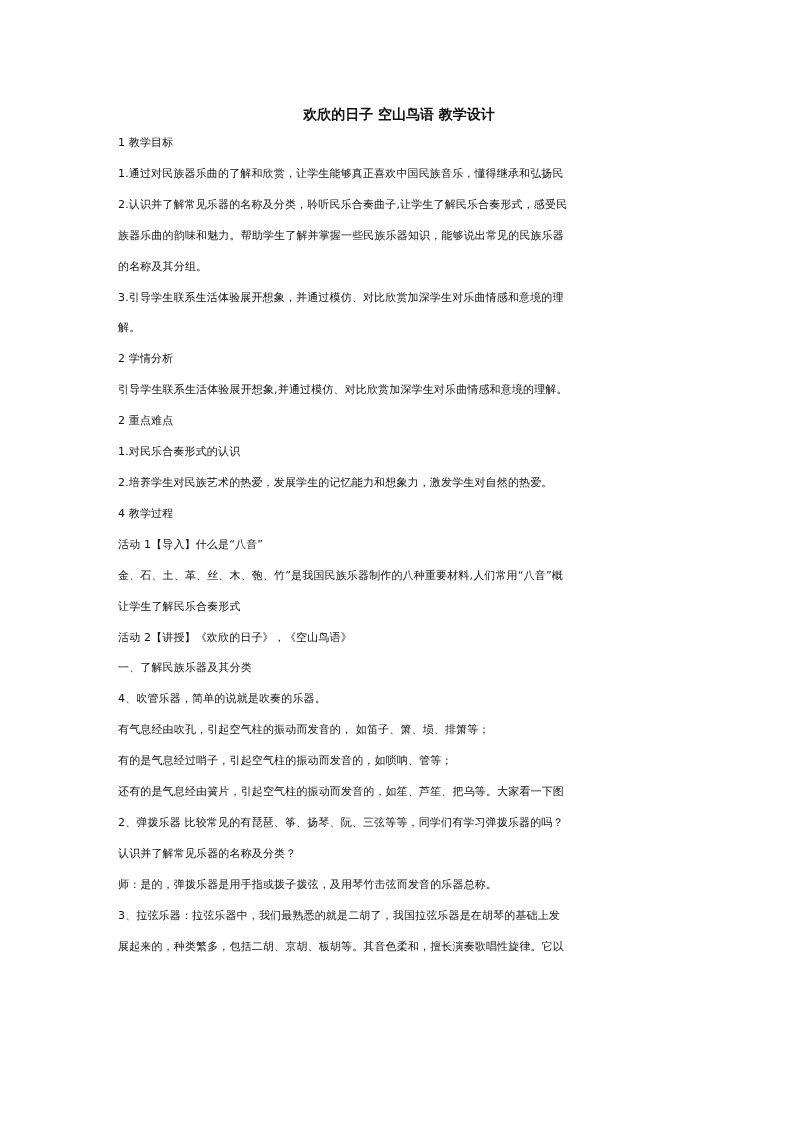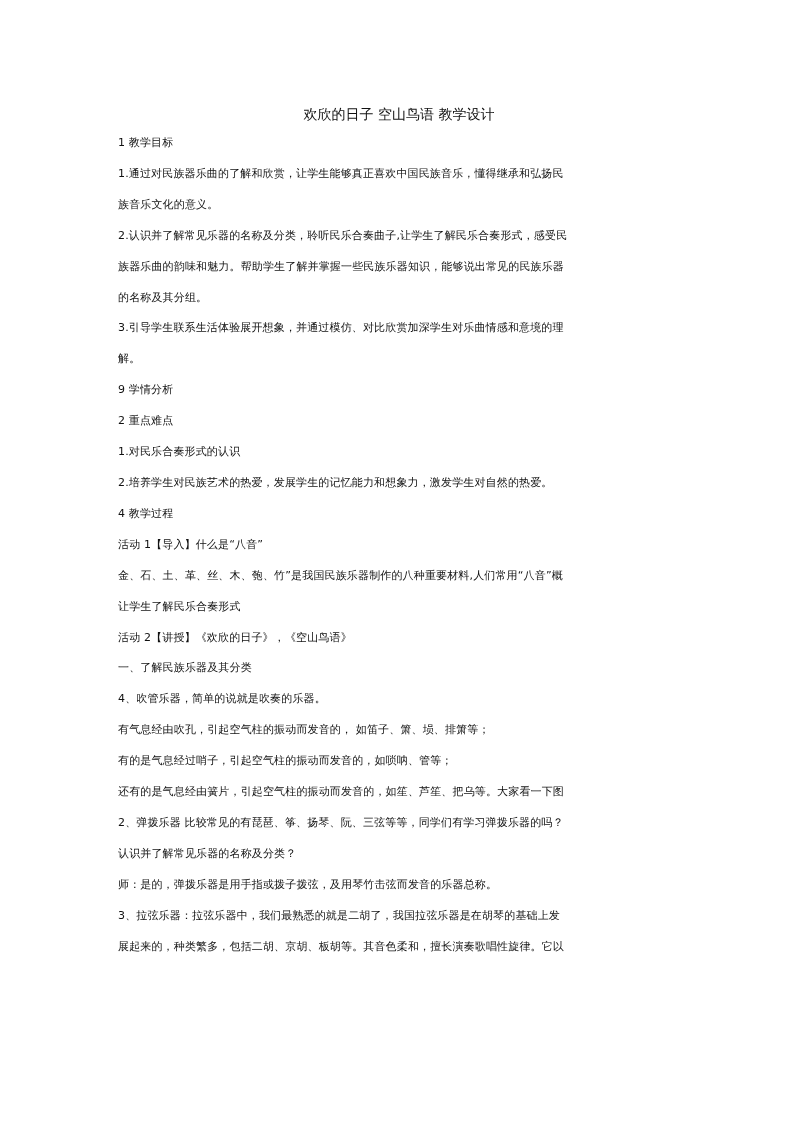--- a/index.html
+++ b/index.html
@@ -1,36 +1,36 @@
 <!DOCTYPE html>
 <html><head>
 <meta charset="utf-8">
 <style>
   html, body { margin: 0; padding: 0; background: #ffffff; }
   body { width: 794px; height: 1123px; position: relative; overflow: hidden;
          font-family: "DejaVu Sans", "Liberation Sans", sans-serif; color: #111; }
   .page { position: absolute; left: 118px; top: 100px; width: 562px; }
-  .title { text-align: center; font-weight: normal; font-size: 14px; line-height: 28px; height: 28px; margin-left: 0; }
+  .title { text-align: center; font-weight: bold; font-size: 14px; line-height: 28px; height: 28px; margin-left: 0; }
   .line { font-size: 11px; line-height: 30.9px; white-space: nowrap; letter-spacing: 0.15px; }
 </style>
 </head>
 <body>
 
 <div class="page">
   <div class="title">欢欣的日子 空山鸟语 教学设计</div>
   <div>
     <div class="line">1 教学目标</div>
     <div class="line">1.通过对民族器乐曲的了解和欣赏，让学生能够真正喜欢中国民族音乐，懂得继承和弘扬民</div>
-    <div class="line">族音乐文化的意义。</div>
     <div class="line">2.认识并了解常见乐器的名称及分类，聆听民乐合奏曲子,让学生了解民乐合奏形式，感受民</div>
     <div class="line">族器乐曲的韵味和魅力。帮助学生了解并掌握一些民族乐器知识，能够说出常见的民族乐器</div>
     <div class="line">的名称及其分组。</div>
     <div class="line">3.引导学生联系生活体验展开想象，并通过模仿、对比欣赏加深学生对乐曲情感和意境的理</div>
     <div class="line">解。</div>
-    <div class="line">9 学情分析</div>
+    <div class="line">2 学情分析</div>
+    <div class="line">引导学生联系生活体验展开想象,并通过模仿、对比欣赏加深学生对乐曲情感和意境的理解。</div>
     <div class="line">2 重点难点</div>
     <div class="line">1.对民乐合奏形式的认识</div>
     <div class="line">2.培养学生对民族艺术的热爱，发展学生的记忆能力和想象力，激发学生对自然的热爱。</div>
     <div class="line">4 教学过程</div>
     <div class="line">活动 1【导入】什么是“八音”</div>
     <div class="line">金、石、土、革、丝、木、匏、竹”是我国民族乐器制作的八种重要材料,人们常用“八音”概</div>
     <div class="line">让学生了解民乐合奏形式</div>
     <div class="line">活动 2【讲授】《欢欣的日子》，《空山鸟语》</div>
     <div class="line">一、了解民族乐器及其分类</div>
     <div class="line">4、吹管乐器，简单的说就是吹奏的乐器。</div>

